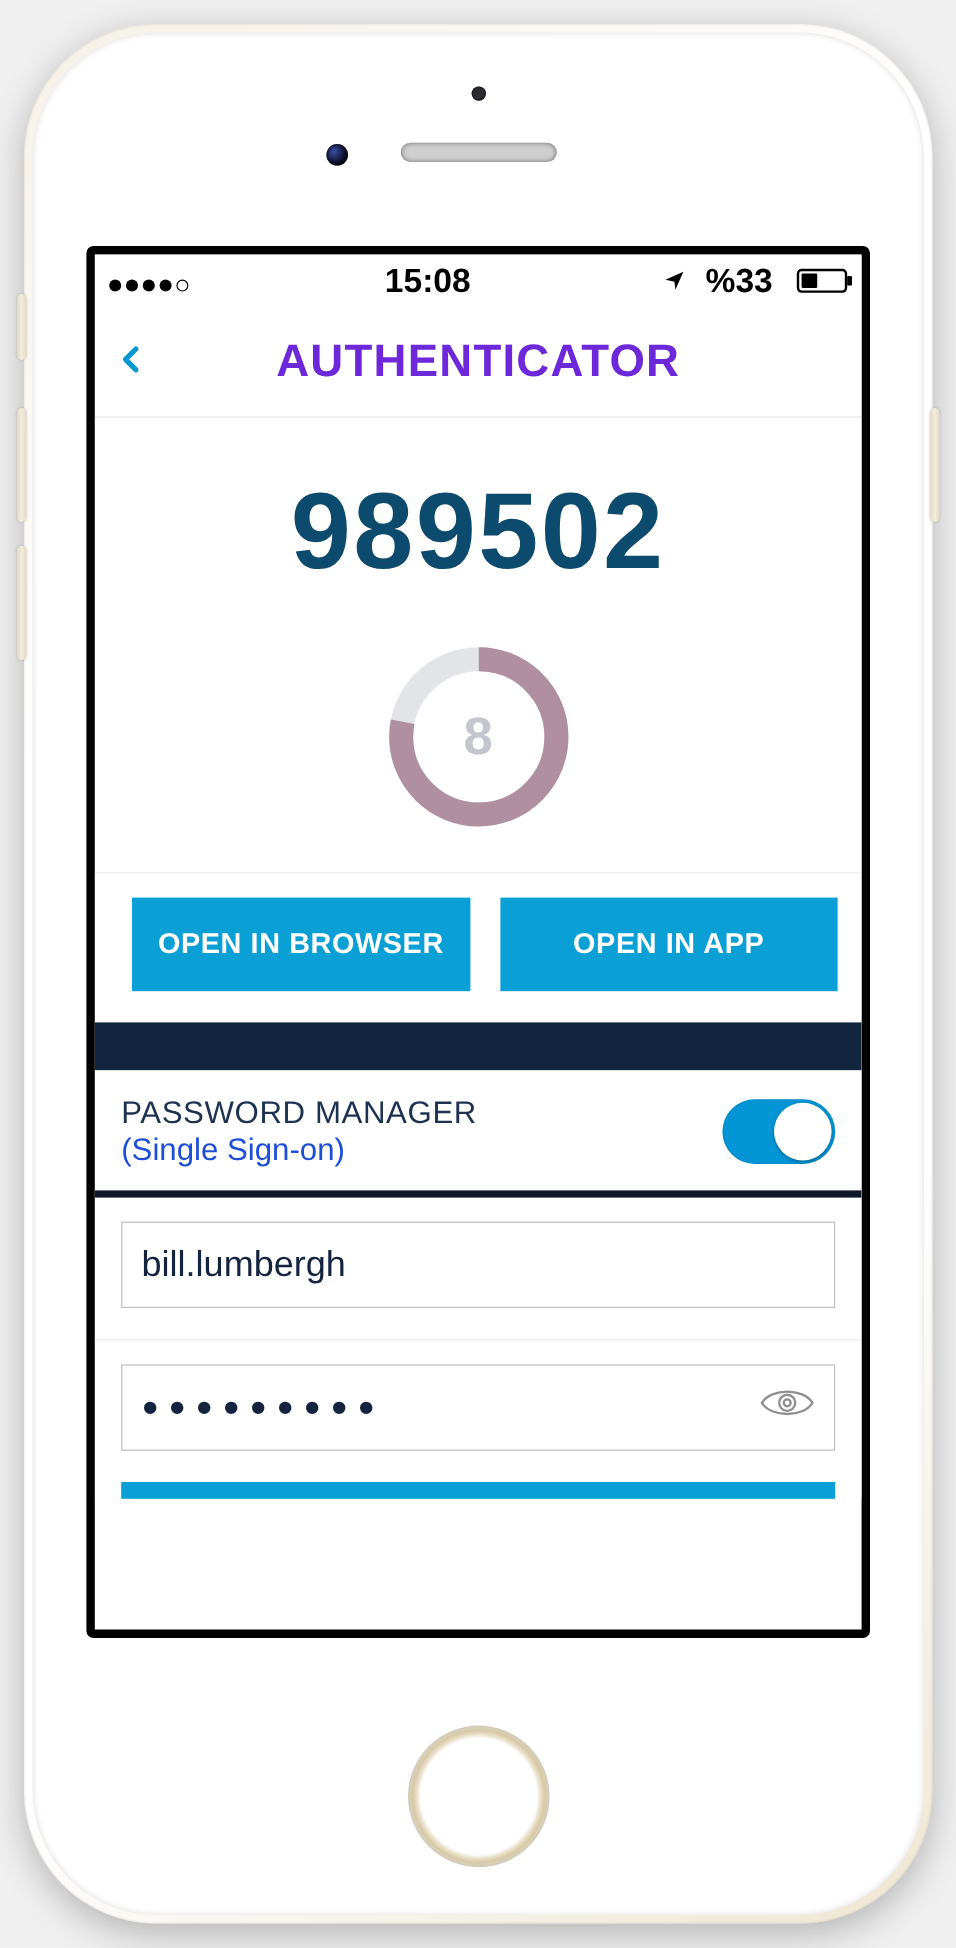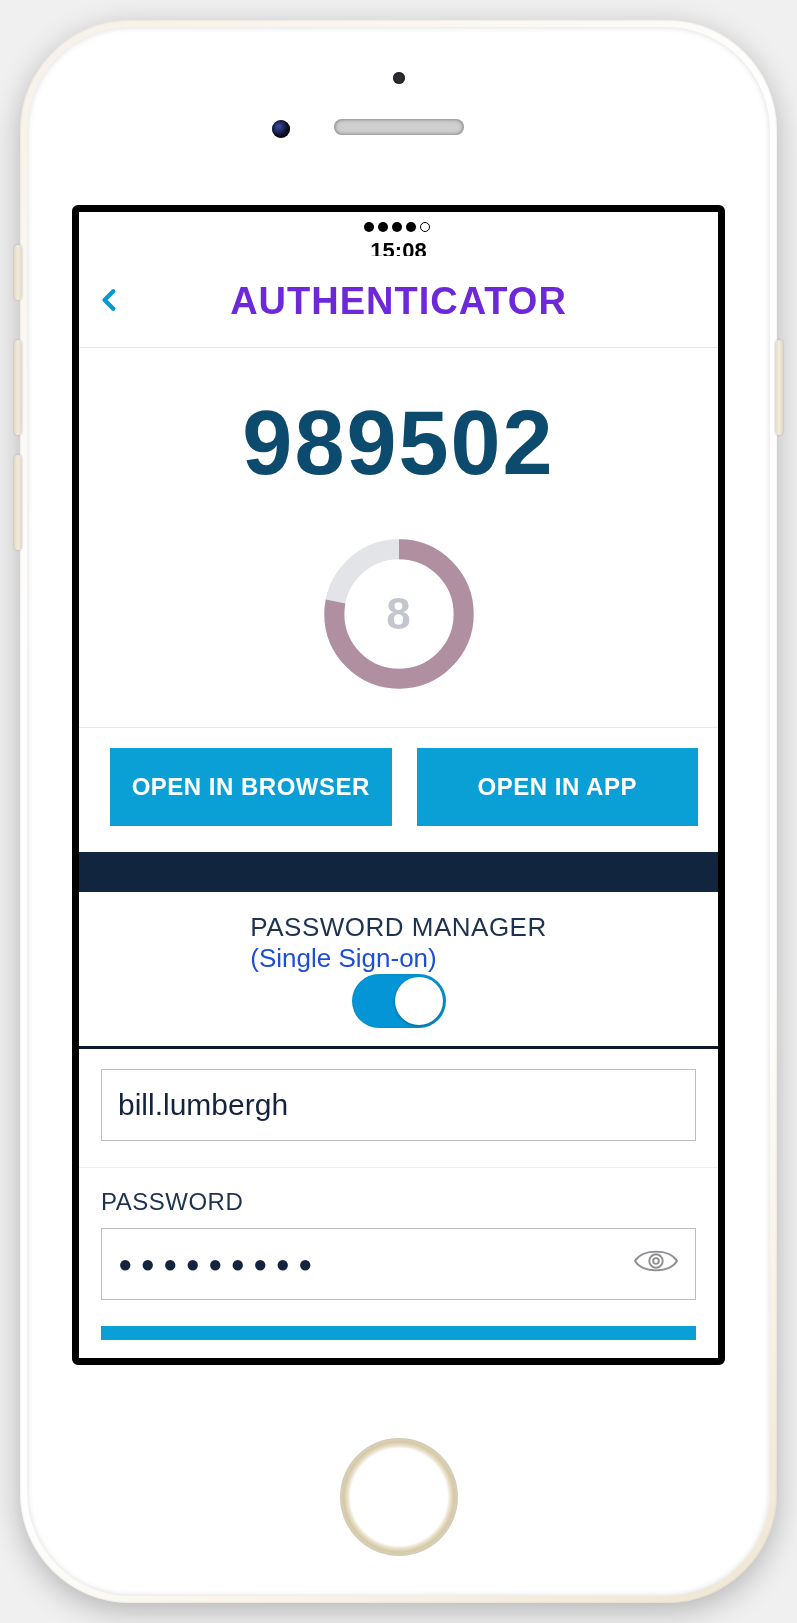--- a/index.html
+++ b/index.html
@@ -59,23 +59,22 @@
     border-radius:6px;
     background:#ffffff;
     overflow:hidden;
   }
 
   
   .statusbar {
     height:44px;
     display:flex; align-items:center; justify-content:space-between;
     padding:0 12px;
-    font-size:22px; font-weight:600; color:#000;
+    font-size:28px; font-weight:600; color:#000;
     background:#fff;
-    flex-direction:column;
   }
   .sb-left, .sb-right { display:flex; align-items:center; gap:16px; }
   .sb-dots span { display:inline-block; width:10px; height:10px; border-radius:50%; margin-right:4px; }
   .sb-dots .f { background:#000; }
   .sb-dots .e { background:#fff; border:1.5px solid #000; }
   .battery { display:inline-flex; align-items:center; }
   .battery .shell { width:42px; height:20px; border:2px solid #000; border-radius:4px; position:relative; margin-left:4px; }
   .battery .shell::after { content:""; position:absolute; right:-6px; top:4px; width:4px; height:8px; background:#000; border-radius:1px; }
   .battery .fill { position:absolute; left:2px; top:2px; bottom:2px; width:35%; background:#000; border-radius:1px; }
 
@@ -108,21 +107,21 @@
     display:flex; align-items:center; justify-content:center;
     font-size:24px; font-weight:700; letter-spacing:0.5px;
     cursor:pointer;
     margin-left:11px;
   }
 
   .dark-strip { height:40px; background:#12253f; }
 
   
   .pm-section { background:#fff; }
-  .pm-row { display:flex; align-items:center; justify-content:space-between; padding:20px 22px 18px; border-bottom:3px solid #0f172a;flex-direction:column; }
+  .pm-row { display:flex; align-items:center; justify-content:space-between; padding:20px 22px 18px; border-bottom:6px solid #0f172a; }
   .pm-labels .l1 { font-size:26px; color:#1d3251; letter-spacing:.5px; }
   .pm-labels .l2 { font-size:26px; color:#1d4ed8; }
   .toggle {
     width:94px; height:54px; border-radius:30px; background:#0495d6; position:relative; cursor:pointer;
     box-shadow:inset 0 0 2px rgba(0,0,0,.15);
   }
   .toggle .knob {
     position:absolute; right:3px; top:3px; width:48px; height:48px; border-radius:50%; background:#fff;
     box-shadow:0 1px 3px rgba(0,0,0,.35);
   }
@@ -223,21 +222,20 @@
           </div>
         </div>
 
         <div class="field-block">
           <div class="text-field">
             <input type="text" value="bill.lumbergh" style="">
           </div>
         </div>
 
         <div class="field-block" style="border-bottom:none;">
-          <div class="field-label">PASSWORD</div>
           <div class="text-field pw">
             <span class="pw-dots">●●●●●●●●●</span>
             <span class="eye">
               <svg width="46" height="30" viewBox="0 0 48 30" fill="none" stroke="#8e8f92" stroke-width="2">
                 <path d="M2 15 C10 2 38 2 46 15 C38 28 10 28 2 15 Z"></path>
                 <circle cx="24" cy="15" r="7"></circle>
                 <circle cx="24" cy="15" r="3"></circle>
               </svg>
             </span>
           </div>

